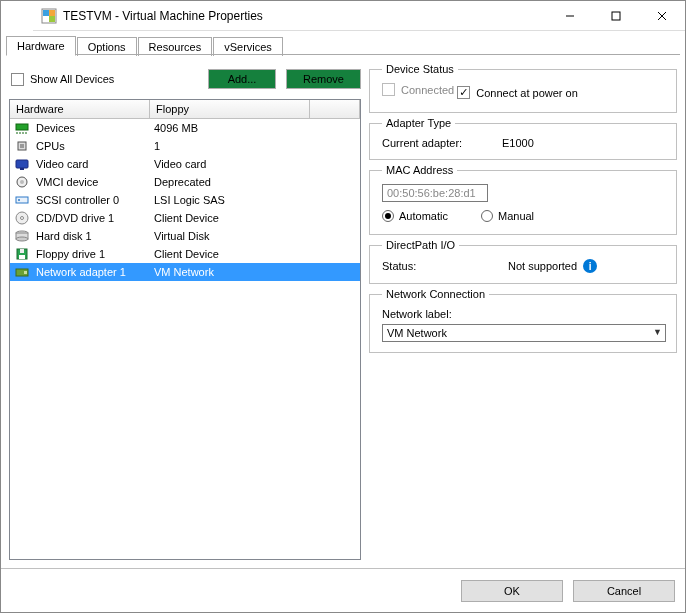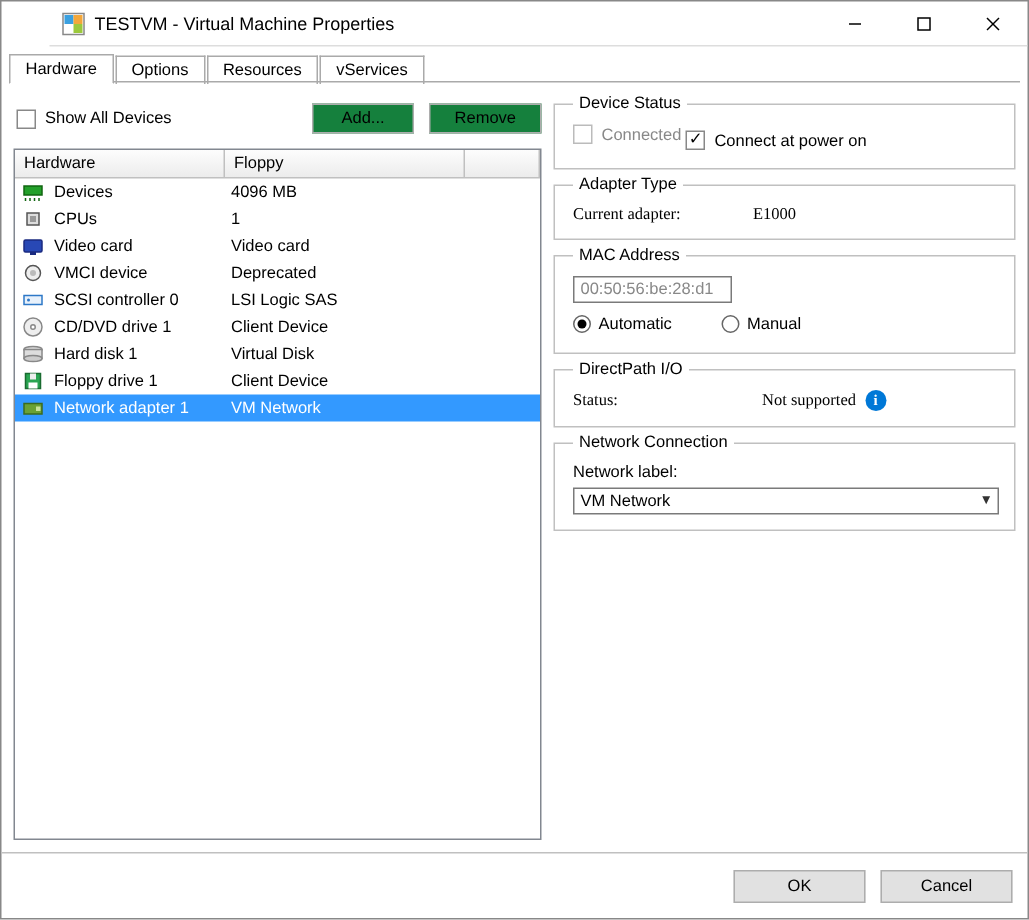--- a/index.html
+++ b/index.html
@@ -161,21 +161,21 @@
   .radio-wrap { display: inline-flex; align-items: center; gap: 5px; margin-right: 30px; }
   .radio-box {
     width: 12px; height: 12px; border: 1px solid #666; border-radius: 50%; background: #fff; display: inline-block;
     position: relative;
   }
   .radio-box.checked::after {
     content:""; position:absolute; top:2px; left:2px; width:6px; height:6px; border-radius:50%; background:#000;
   }
   .disabled { color: #888; }
   .disabled .checkbox-box { border-color: #bbb; }
-  .formrow { display:flex; align-items:center;font-family:Liberation Serif, serif; }
+  .formrow { display:flex; align-items:center; }
   .formrow .lbl { width: 120px; }
   input.txt {
     font-family: inherit; font-size: 11px;
     border: 1px solid #7a7a7a;
     padding: 2px 4px;
     width: 106px;
     color: #888;
   }
   .status-row { display: flex; align-items: center; gap: 6px; }
   .infoicon {
@@ -205,21 +205,21 @@
     align-items: center;
     justify-content: flex-end;
     gap: 10px;
     padding: 0 10px;
   }
   button.main {
     background: #e1e1e1;
     border: 1px solid #adadad;
     padding: 4px 0;
     font-family: inherit; font-size: 11px;
-    width: 88px;
+    width: 102px;
   }
 </style>
 </head>
 <body>
 
 <div class="titlebar">
   <span class="appicon">
     <svg viewBox="0 0 16 16" width="16" height="16">
       <rect x="1" y="1" width="14" height="14" fill="#fff" stroke="#888"></rect>
       <rect x="2" y="2" width="6" height="6" fill="#3aa0e0"></rect>

